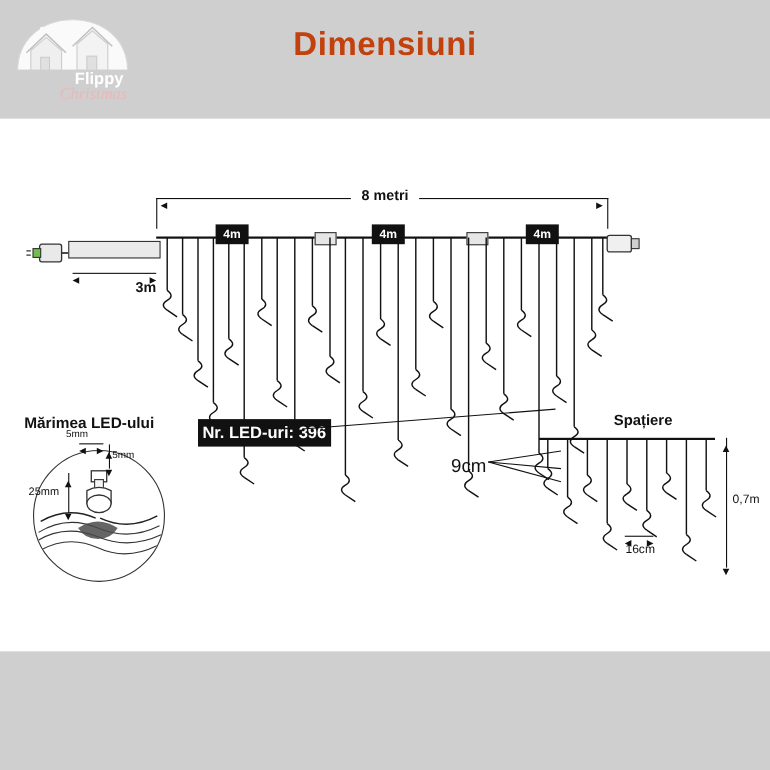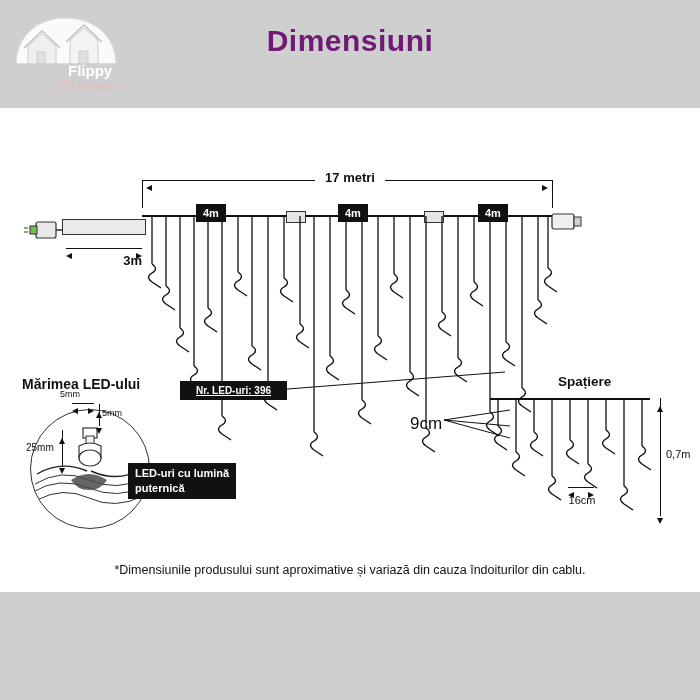--- a/index.html
+++ b/index.html
@@ -22,42 +22,42 @@
   #band-bottom{top:592px;height:108px;}
   #canvas{
     position:absolute;left:0;top:108px;width:700px;height:484px;
     background:#ffffff;
   }
   .abs{position:absolute;}
 
   
   #title{
     left:0;top:22px;width:700px;text-align:center;
-    font-size:30px;font-weight:bold;color:#701a75;
+    font-size:30px;font-weight:bold;color:#c2410c;
     letter-spacing:.5px;
   }
 
   
   #logo{
     left:8px;top:6px;width:150px;height:92px;
   }
   #logo svg{display:block;}
 
   
   .lbl{
     font-size:11px;color:#111;line-height:1.25;
   }
   .lbl.b{font-weight:bold;}
 
   
   .tag{
     background:#111;color:#fff;font-size:11px;font-weight:bold;
     padding:3px 7px;white-space:nowrap;
   }
-  .tag.big{font-size:10px;padding:4px 16px;text-decoration:underline;}
+  .tag.big{font-size:15px;padding:4px 4px;}
 
   
   .hline{background:#111;height:1px;}
   .vline{background:#111;width:1px;}
 
   .arrowL,.arrowR,.arrowU,.arrowD{
     position:absolute;width:0;height:0;
   }
   .arrowL{border-top:3.5px solid transparent;border-bottom:3.5px solid transparent;border-right:6px solid #111;}
   .arrowR{border-top:3.5px solid transparent;border-bottom:3.5px solid transparent;border-left:6px solid #111;}
@@ -106,21 +106,21 @@
   <div class="abs lbl" id="title">Dimensiuni</div>
 
   <div id="canvas">
 
     <div class="abs vline" style="left:142px;top:72px;height:28px;"></div>
     <div class="abs vline" style="left:552px;top:72px;height:28px;"></div>
     <div class="abs hline" style="left:142px;top:72px;width:411px;"></div>
     <div class="abs" style="left:146px;top:68.5px;"><span class="arrowL" style="position:relative;display:inline-block;"></span></div>
     <div class="abs" style="left:542px;top:68.5px;"><span class="arrowR" style="position:relative;display:inline-block;"></span></div>
     <div class="abs lbl b" style="left:0;top:62px;width:700px;text-align:center;background:transparent;">
-      <span style="background:#fff;padding:0 10px;font-size:13px;font-weight:bold;">17 metri</span>
+      <span style="background:#fff;padding:0 10px;font-size:13px;font-weight:bold;">8 metri</span>
     </div>
 
     <div class="abs hline" style="left:142px;top:107px;width:412px;height:2px;"></div>
 
     <div class="abs" style="left:22px;top:108px;">
       <svg width="40" height="30" viewBox="0 0 40 30">
         <rect x="14" y="6" width="20" height="16" rx="2" fill="#e9e9e9" stroke="#333" stroke-width="1.2"></rect>
         <rect x="8" y="10" width="7" height="8" fill="#6fbf4a" stroke="#333" stroke-width="1"></rect>
         <path d="M6 12 L2 12 M6 16 L2 16" stroke="#333" stroke-width="1.2"></path>
         <path d="M34 14 L42 14" stroke="#333" stroke-width="1.6"></path>
@@ -271,24 +271,20 @@
     <div class="abs vline" style="left:99px;top:296px;height:22px;"></div>
     <div class="abs" style="left:95.5px;top:296px;"><span class="arrowU" style="position:relative;display:inline-block;"></span></div>
     <div class="abs" style="left:95.5px;top:312px;"><span class="arrowD" style="position:relative;display:inline-block;"></span></div>
     <div class="abs lbl" style="left:102px;top:300px;font-size:9px;">5mm</div>
 
     <div class="abs vline" style="left:62px;top:322px;height:36px;"></div>
     <div class="abs" style="left:58.5px;top:322px;"><span class="arrowU" style="position:relative;display:inline-block;"></span></div>
     <div class="abs" style="left:58.5px;top:352px;"><span class="arrowD" style="position:relative;display:inline-block;"></span></div>
     <div class="abs lbl" style="left:26px;top:334px;font-size:10px;">25mm</div>
 
-    <div class="abs tag" style="left:128px;top:355px;line-height:1.35;">
-      <div>LED-uri cu lumină</div>
-      <div>puternică</div>
-    </div>
 
     <div class="abs lbl" style="left:548px;top:266px;font-size:13.5px;font-weight:bold;margin-left:10px;">Spațiere</div>
 
     <div class="abs hline" style="left:490px;top:290px;width:160px;height:2px;"></div>
 
     <svg class="abs" style="left:490px;top:292px;" width="170" height="120" viewBox="0 0 170 120">
       <g fill="none" stroke="#111" stroke-width="1.3">
         <path d="M8 0 L8 26"></path>
           <path d="M8 26 q7 5 0 9 q-7 4 0 9"></path>
           <path d="M8 44 l9 6"></path>
@@ -329,16 +325,15 @@
     <div class="abs hline" style="left:568px;top:379px;width:26px;"></div>
     <div class="abs" style="left:568px;top:375.5px;"><span class="arrowL" style="position:relative;display:inline-block;"></span></div>
     <div class="abs" style="left:588px;top:375.5px;"><span class="arrowR" style="position:relative;display:inline-block;"></span></div>
     <div class="abs lbl" style="left:565px;top:386px;width:34px;text-align:center;font-size:11px;">16cm</div>
 
     <div class="abs vline" style="left:660px;top:290px;height:118px;"></div>
     <div class="abs" style="left:656.5px;top:290px;"><span class="arrowU" style="position:relative;display:inline-block;"></span></div>
     <div class="abs" style="left:656.5px;top:402px;"><span class="arrowD" style="position:relative;display:inline-block;"></span></div>
     <div class="abs lbl" style="left:666px;top:340px;font-size:11px;">0,7m</div>
 
-    <div class="abs" id="footnote">*Dimensiunile produsului sunt aproximative și variază din cauza îndoiturilor din cablu.</div>
 
   </div>
 </div>
 
 </body></html>

